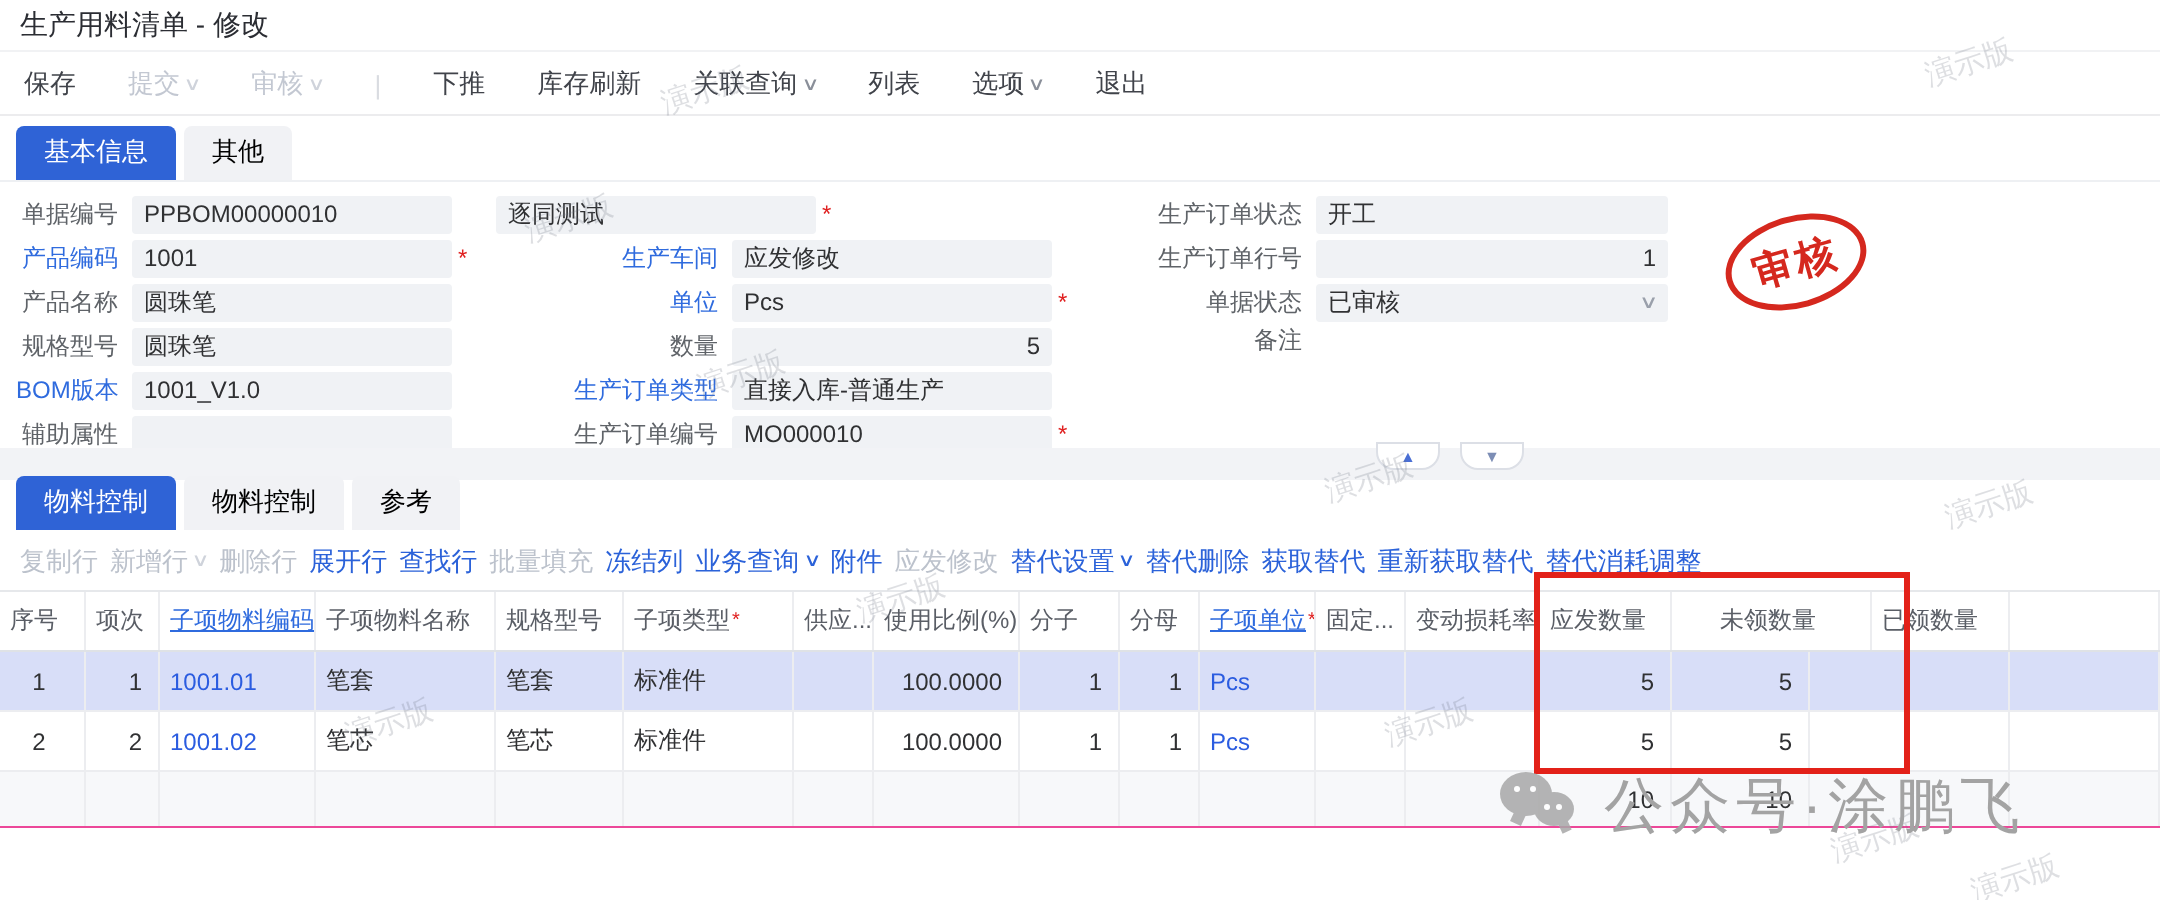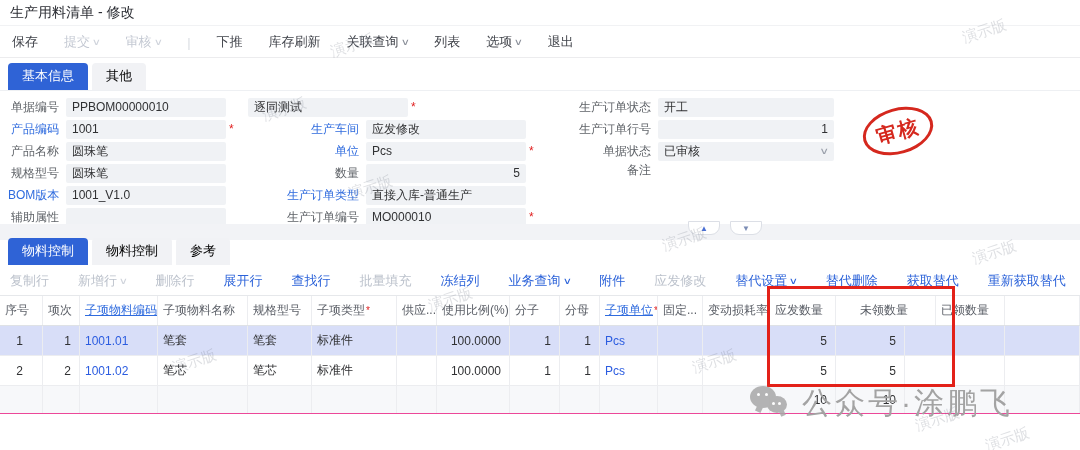--- a/index.html
+++ b/index.html
@@ -48,21 +48,21 @@
   .ime { position:absolute; right:8px; top:22px; font-size:12px; color:#5f6368; }
 
   
   #strip { position:absolute; left:0; top:224px; width:1080px; height:16px; background:#f2f3f6; }
   .pill { position:absolute; top:-3px; width:32px; height:14px; background:#fff; border:1px solid #dcdfe6;
     border-radius:0 0 9px 9px; display:flex; align-items:center; justify-content:center; font-size:8px; color:#4a6fd4; cursor:pointer; }
   #pill-up { left:688px; } #pill-down { left:730px; color:#7c8db5; }
 
   
   #subtoolbar { position:absolute; left:0; top:266px; width:924px; height:29px;
-    display:flex; align-items:center; gap:29px; padding-left:10px; }
+    display:flex; align-items:center; gap:6px; padding-left:10px; }
   .st-item { font-size:13px; color:#2b62d9; cursor:pointer; display:flex; align-items:center; gap:3px; white-space:nowrap; }
   .st-item.disabled { color:#bcc2cc; }
   .st-item .chev { color:#2b62d9; }
   .st-item.disabled .chev { color:#cfd3db; }
 
   
   #grid { position:absolute; left:0; top:295px; width:1080px; }
   .g-row { display:flex; width:1080px; }
   .g-head { height:31px; border-top:1px solid #e6e8eb; border-bottom:1px solid #dfe2e6; background:#fff; }
   .g-data { height:30px; border-bottom:1px solid #ecedf0; background:#fff; }

